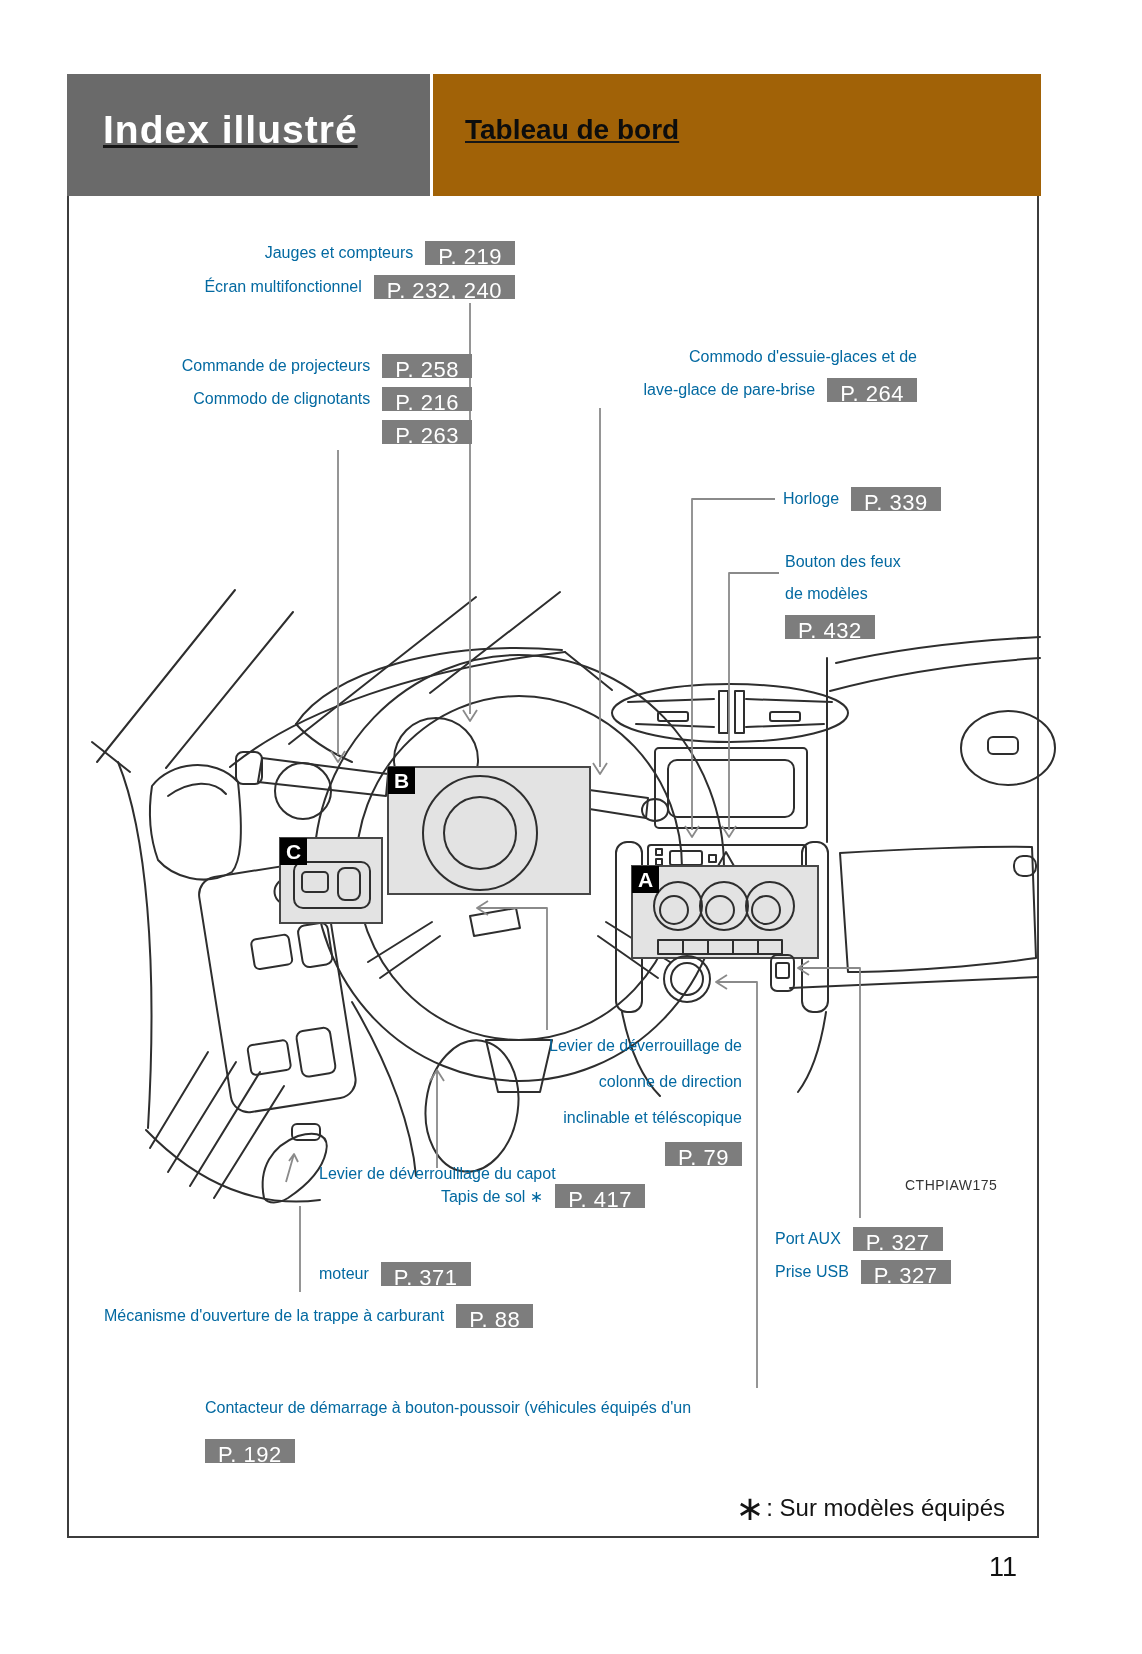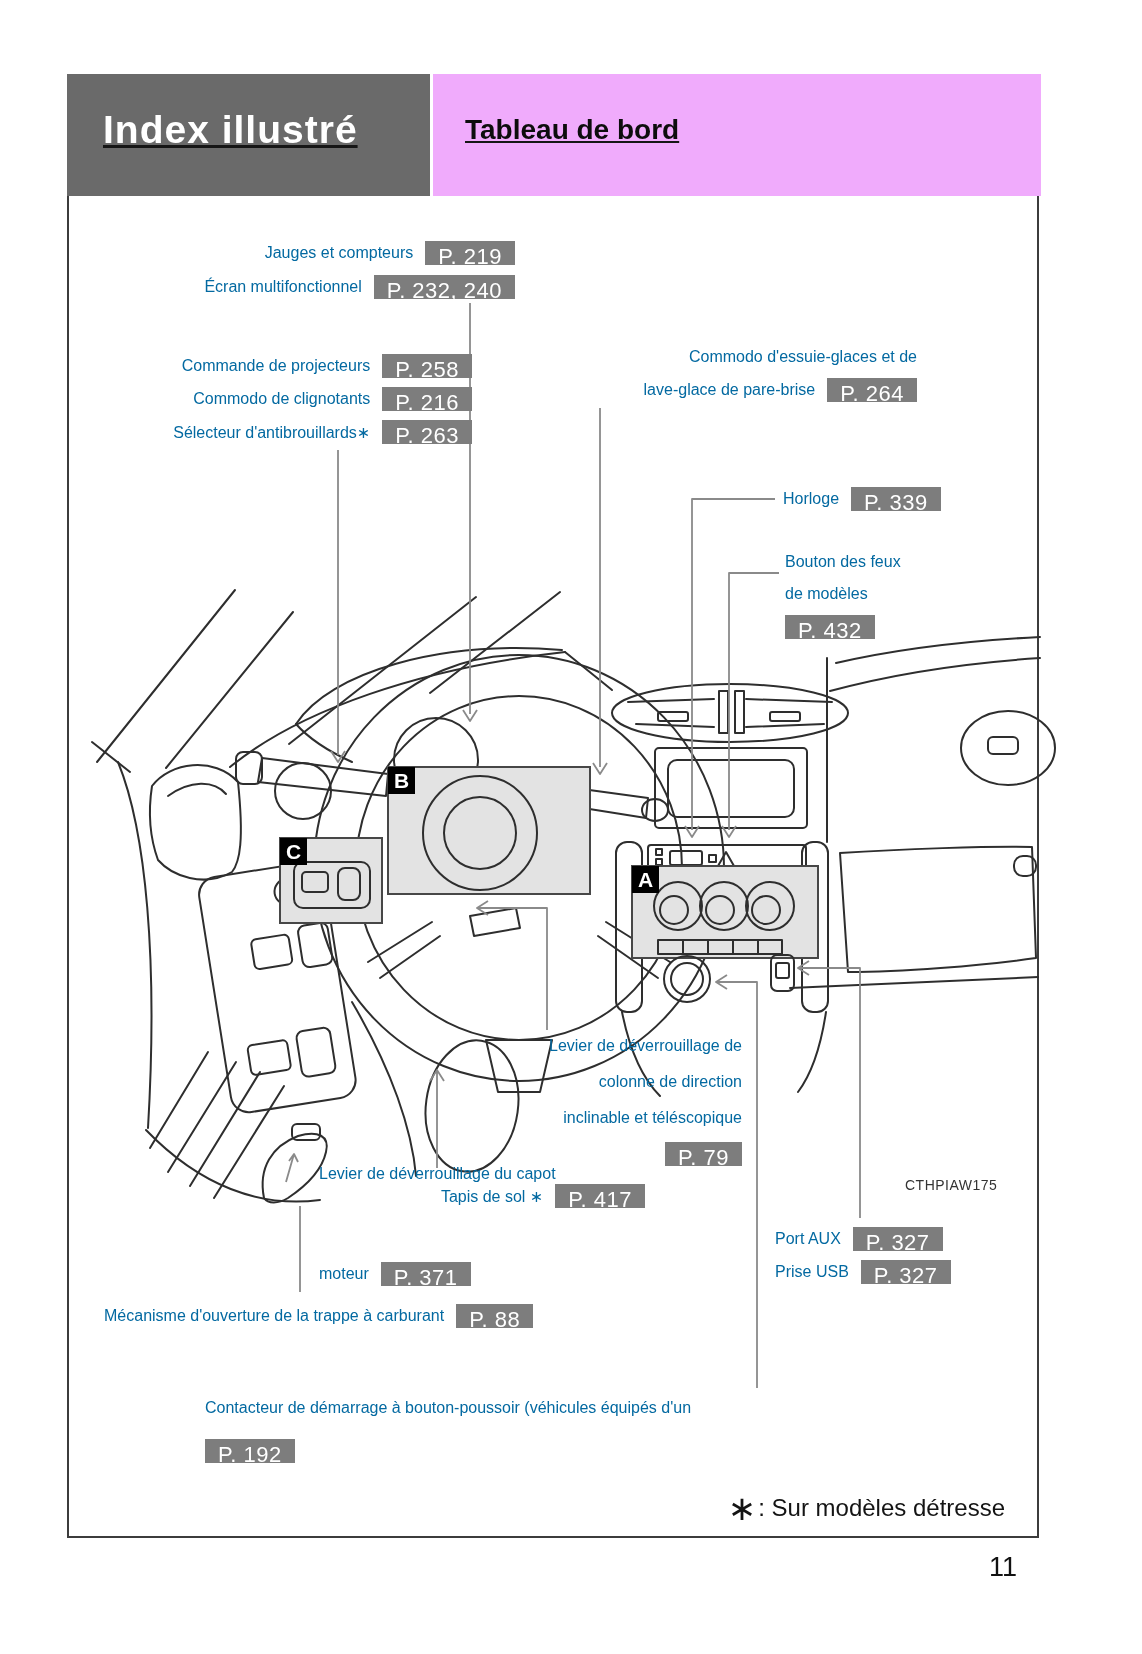--- a/index.html
+++ b/index.html
@@ -11,21 +11,21 @@
   
   .frame{left:67px;top:74px;width:972px;height:1464px;border:2px solid #3c3c3c;box-sizing:border-box;}
   
   .hdr{left:67px;top:74px;width:974px;height:122px;display:flex;text-decoration:underline;}
   .hdr .dark{
     width:363px;background:#6a6a6a;color:#fff;display:flex;align-items:center;
     font-size:39px;font-weight:bold;letter-spacing:1px;padding-left:36px;box-sizing:border-box;padding-bottom:10px;
   }
   .hdr .gap{width:3px;background:#fff;}
   .hdr .light{
-    flex:1;background:#f0abfc;color:#0d0d0d;display:flex;align-items:center;
+    flex:1;background:#a16207;color:#0d0d0d;display:flex;align-items:center;
     font-size:28px;font-weight:bold;padding-left:32px;box-sizing:border-box;padding-bottom:10px;
   }
   
   .row{display:flex;align-items:center;gap:12px;white-space:nowrap;height:32px;}
   .lbl{font-size:16px;color:#0369a1;}
   .badge{
     background:#7d7d7d;color:#fff;font-size:22px;height:24px;line-height:32px;
     padding:0 13px;letter-spacing:0.5px;flex:none;
   }
   .figcode{font-size:14px;color:#333;letter-spacing:0.5px;}
@@ -237,21 +237,20 @@
 
 <div class="abs row" style="right:670px;top:350px">
   <span class="lbl">Commande de projecteurs</span>
   <span class="badge">P. 258</span>
 </div>
 <div class="abs row" style="right:670px;top:383px">
   <span class="lbl">Commodo de clignotants</span>
   <span class="badge">P. 216</span>
 </div>
 <div class="abs row" style="right:670px;top:416px">
-  <span class="lbl">Sélecteur d'antibrouillards∗</span>
   <span class="badge">P. 263</span>
 </div>
 
 <div class="abs row" style="right:225px;top:341px;justify-content:flex-end">
   <span class="lbl">Commodo d'essuie-glaces et de</span>
 </div>
 <div class="abs row" style="right:225px;top:374px">
   <span class="lbl">lave-glace de pare-brise</span>
   <span class="badge">P. 264</span>
 </div>
@@ -315,16 +314,16 @@
 
 <div class="abs row" style="left:205px;top:1392px">
   <span class="lbl">Contacteur de démarrage à bouton-poussoir (véhicules équipés d'un</span>
 </div>
 <div class="abs row" style="left:205px;top:1435px">
   <span class="badge">P. 192</span>
 </div>
 
 <div class="abs footnote" style="right:137px;top:1492px">
   <span class="star">∗</span>
-  <span>: Sur modèles détresse</span>
+  <span>: Sur modèles équipés</span>
 </div>
 
 <div class="abs pagenum" style="right:125px;top:1552px">11</div>
 
 </body></html>

